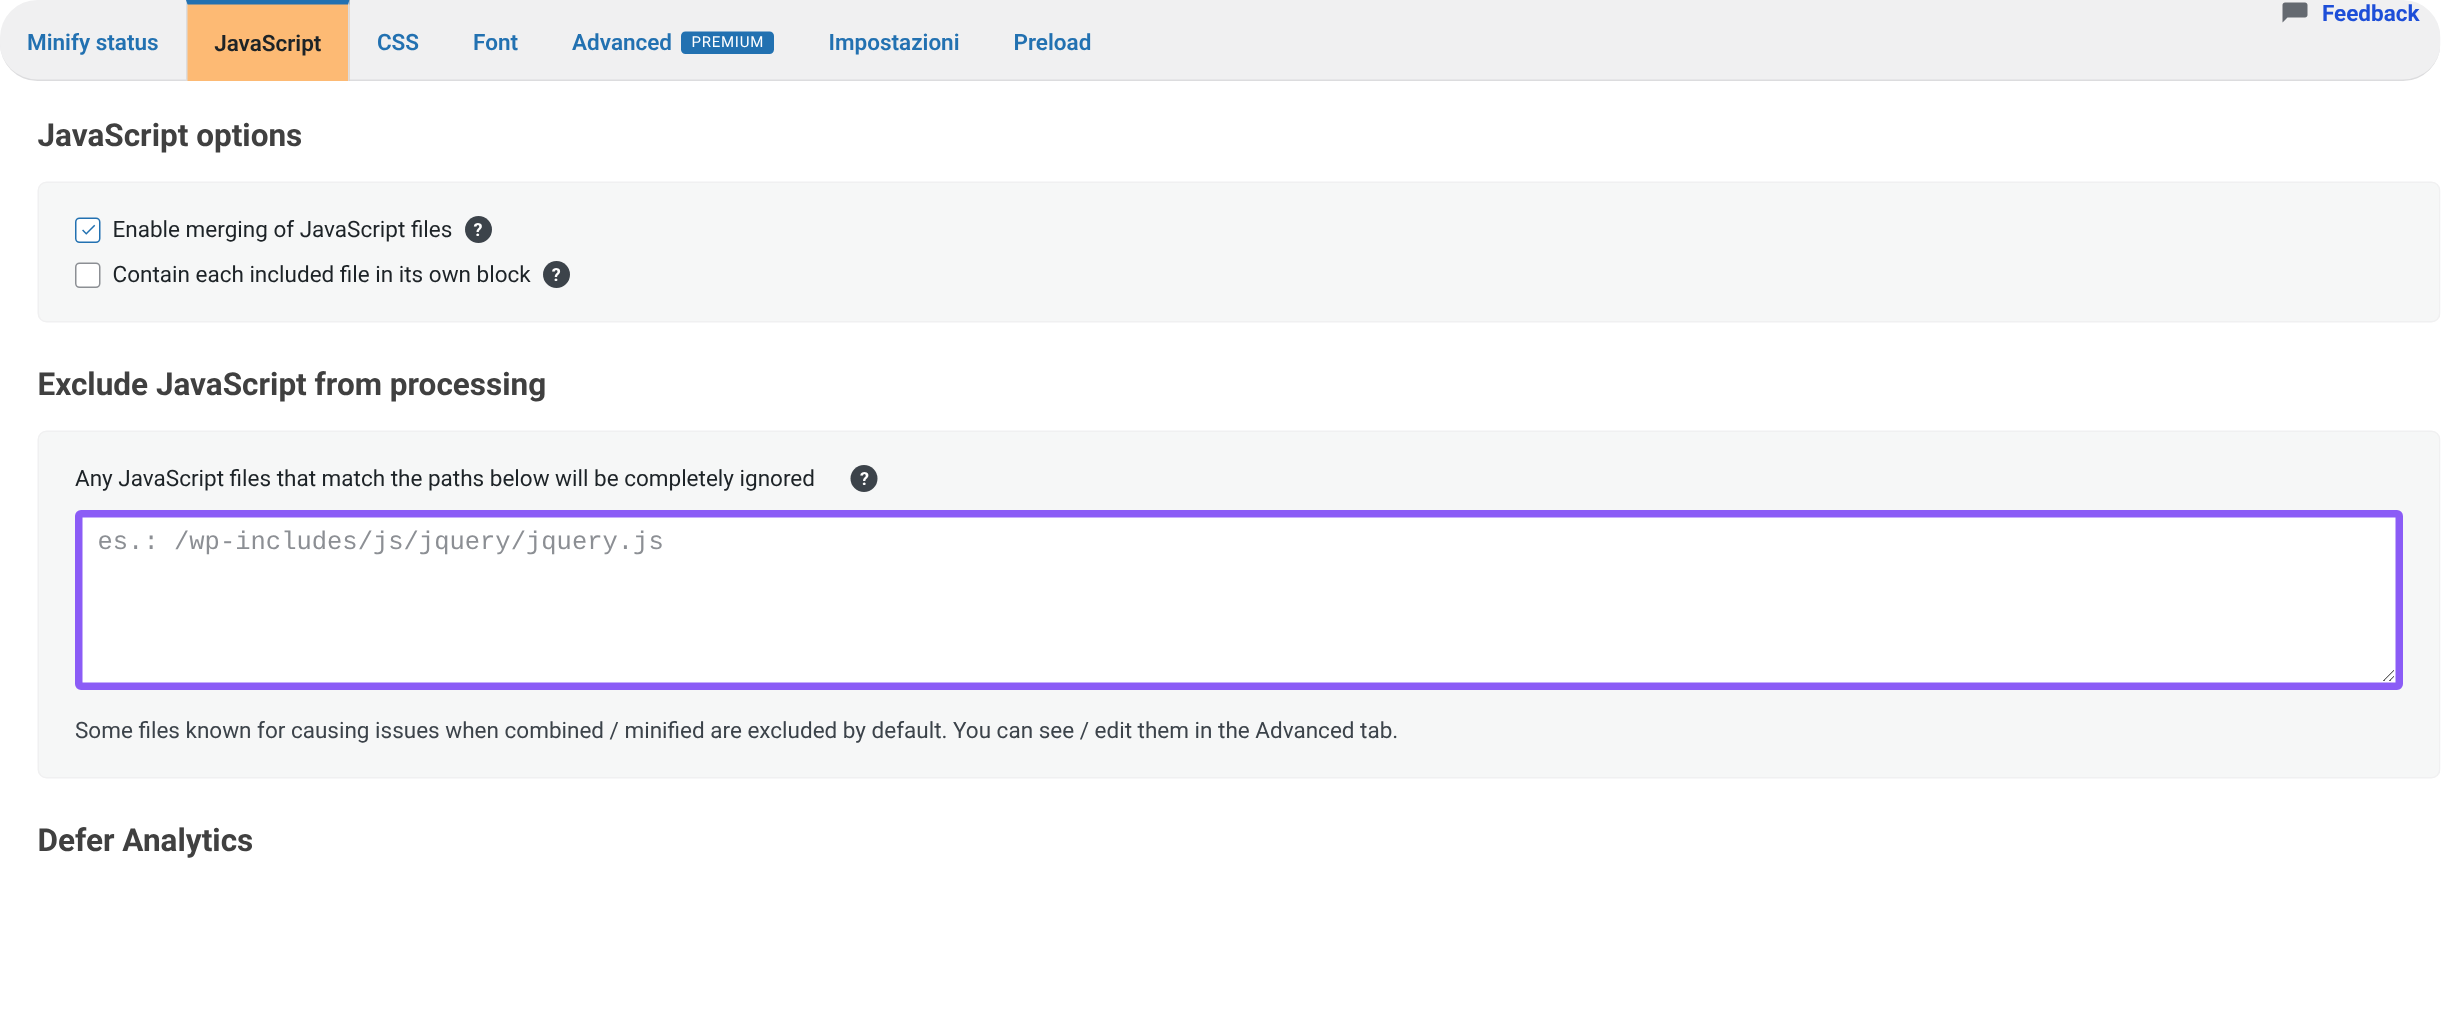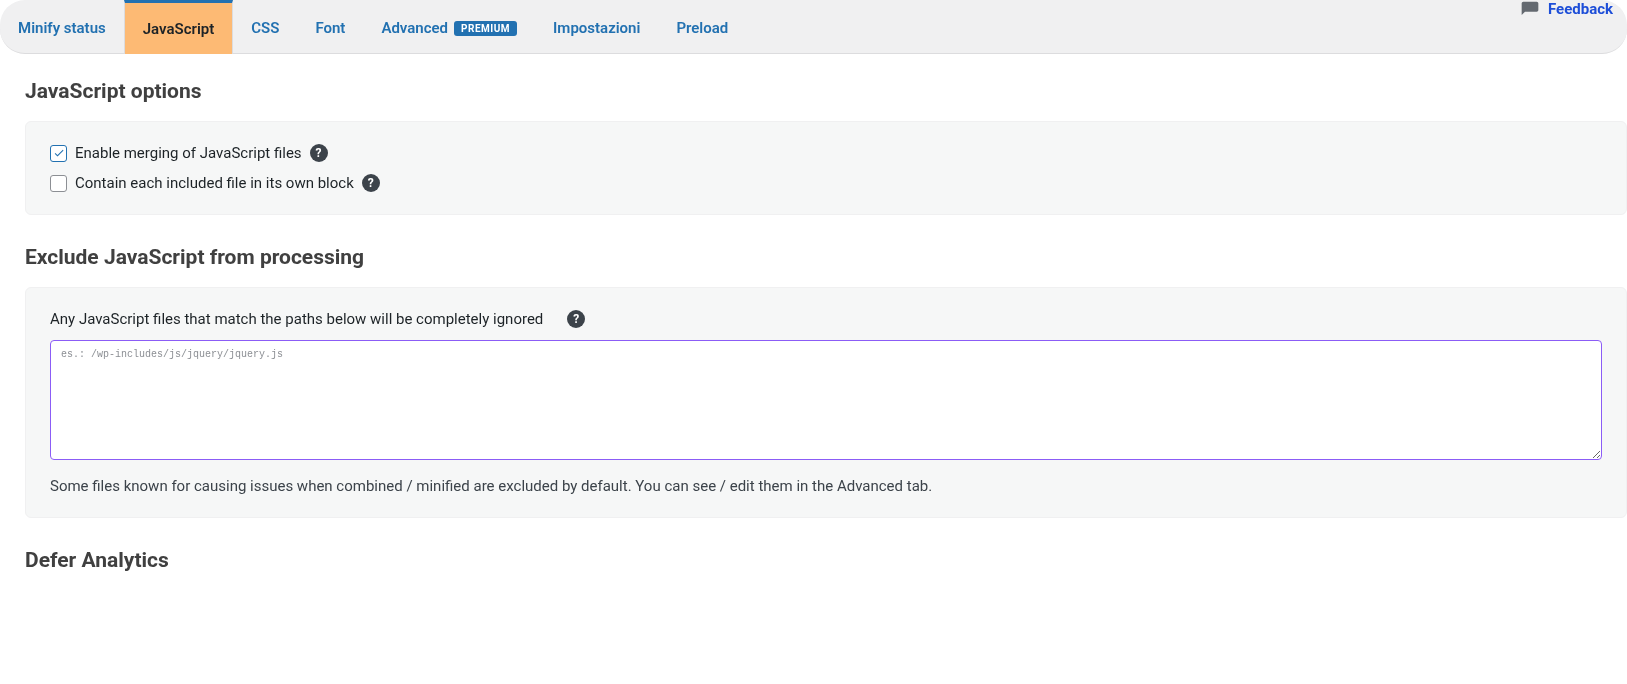--- a/index.html
+++ b/index.html
@@ -36,21 +36,21 @@
       border-left: 1px solid #dcdcde;
       border-right: 1px solid #dcdcde;
       margin-bottom: -1px;
       color: #1d2327;
       justify-content: center;
     }
     .tab .premium-badge {
       background: #2271b1;
       color: #ffffff;
       font-size: 10px;
-      font-weight: 700;
+      font-weight: 400;
       letter-spacing: 0.5px;
       padding: 2px 7px;
       border-radius: 3px;
       text-align: center;
     }
     .feedback-item {
       margin-left: auto;
       display: flex;
       align-items: flex-start;
       padding: 0 14px;
@@ -125,25 +125,25 @@
       color: #1d2327;
       margin-bottom: 12px;
       display: flex;
       align-items: center;
       gap: 24px;
     }
     textarea.exclude-area {
       width: 100%;
       height: 120px;
       background: #ffffff;
-      border: 1px solid #8b5cf6;
+      border: 5px solid #8b5cf6;
       border-radius: 4px;
       padding: 8px 10px;
       font-family: Menlo, Consolas, "Courier New", monospace;
-      font-size: 10px;
+      font-size: 17px;
       color: #14532d;
       resize: both;
     }
     textarea.exclude-area::placeholder { color: #8c8f94; }
     .footnote {
       margin-top: 14px;
       font-size: 15px;
       color: #3c434a;
     }
   </style>

